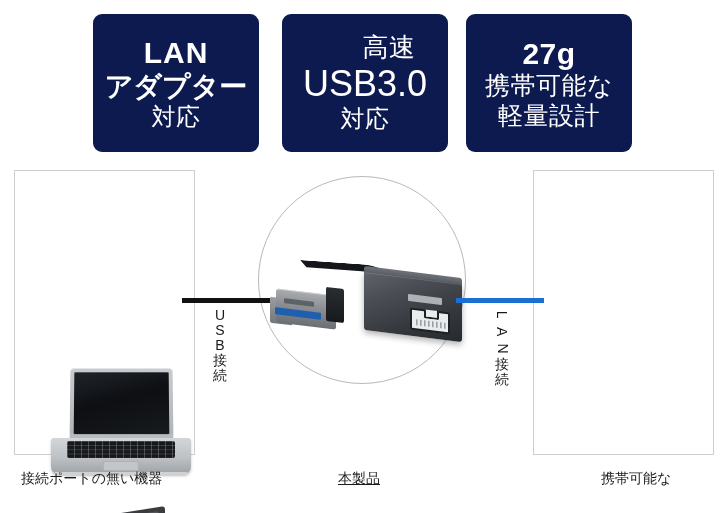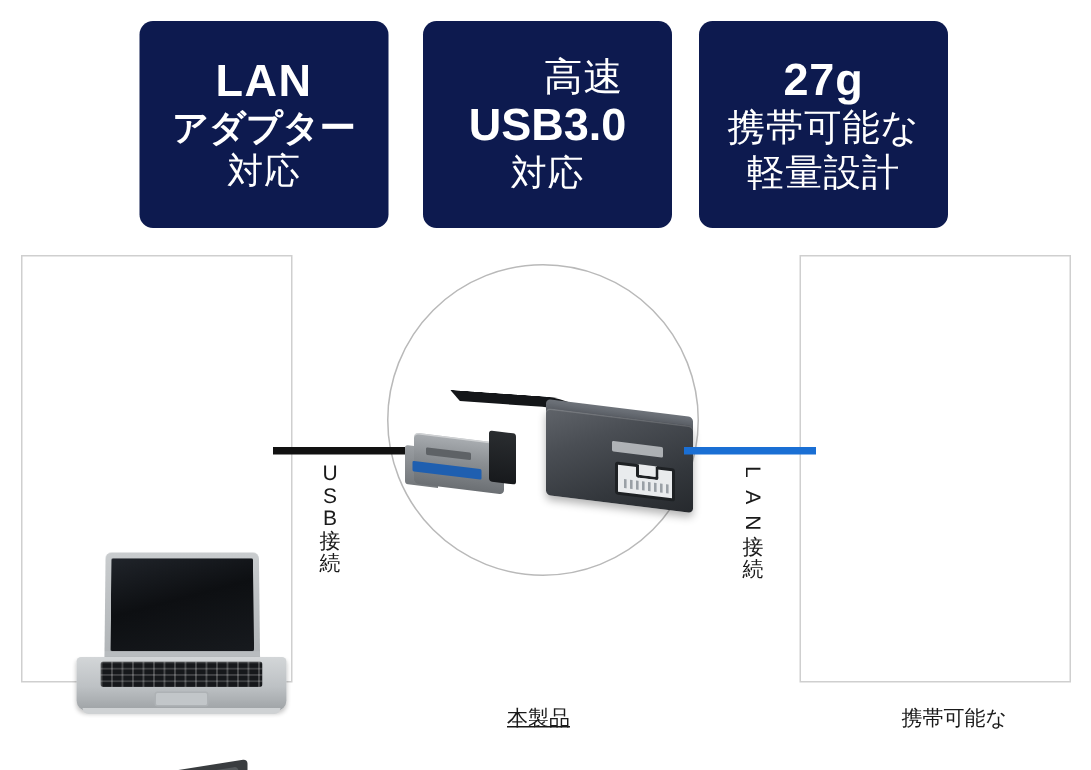--- a/index.html
+++ b/index.html
@@ -15,24 +15,24 @@
     position:absolute;top:14px;height:138px;width:166px;
     background:#0d1a4f;border-radius:9px;
     display:flex;flex-direction:column;align-items:center;justify-content:center;
     color:#ffffff;text-align:center;box-sizing:border-box;
   }
   #badge-0{left:93px;}
   #badge-1{left:282px;}
   #badge-2{left:466px;}
   .b-line{line-height:1.18;letter-spacing:.5px;white-space:nowrap;}
   .l-lan{font-size:30px;font-weight:bold;letter-spacing:1px;}
-  .l-ada{font-size:24px;font-weight:bold;letter-spacing:0px;font-family:Liberation Serif, serif;}
+  .l-ada{font-size:28px;font-weight:bold;letter-spacing:0px;font-family:Liberation Serif, serif;}
   .l-tai{font-size:24px;font-weight:normal;}
   .l-kou{font-size:26px;font-weight:normal;margin-left:48px;}
-  .l-usb{font-size:30px;font-weight:bold;letter-spacing:0px;}
+  .l-usb{font-size:36px;font-weight:normal;letter-spacing:0px;}
   .l-27g{font-size:30px;font-weight:bold;}
   .l-kei{font-size:25px;font-weight:normal;}
 
   
   .panel{position:absolute;top:170px;height:285px;background:#ffffff;
          border:1px solid #cfcfcf;box-sizing:border-box;}
   #panel-left{left:14px;width:181px;}
   #panel-right{left:533px;width:181px;}
   .panel-center{position:absolute;left:258px;top:176px;width:210px;height:210px;}
   .center-circle{position:absolute;left:0;top:0;width:208px;height:208px;
@@ -211,16 +211,17 @@
   </div>
 
   <div class="vlabel" id="label-lan">
     <span class="rot">L</span>
     <span class="rot">A</span>
     <span class="rot">N</span>
     <span class="ch">接</span>
     <span class="ch">続</span>
   </div>
 
+  <div class="caption" id="caption-0">接続ポートの無い機器</div>
   <div class="caption" id="caption-1">本製品</div>
   <div class="caption" id="caption-2">携帯可能な</div>
 
 </div>
 
 </body></html>

